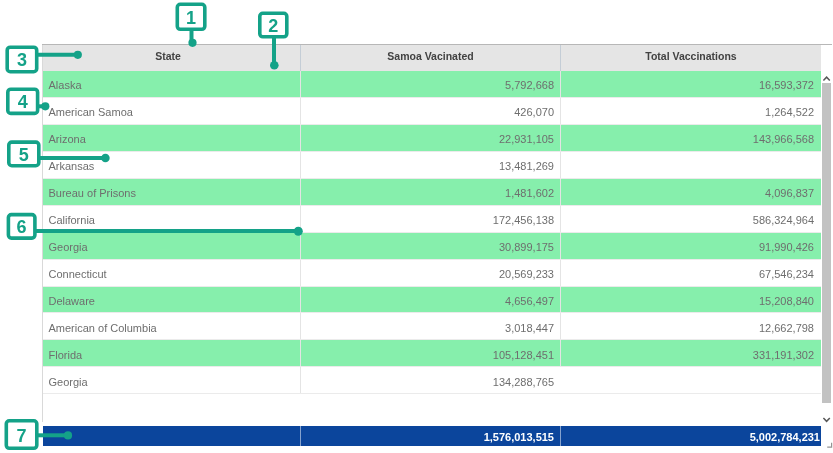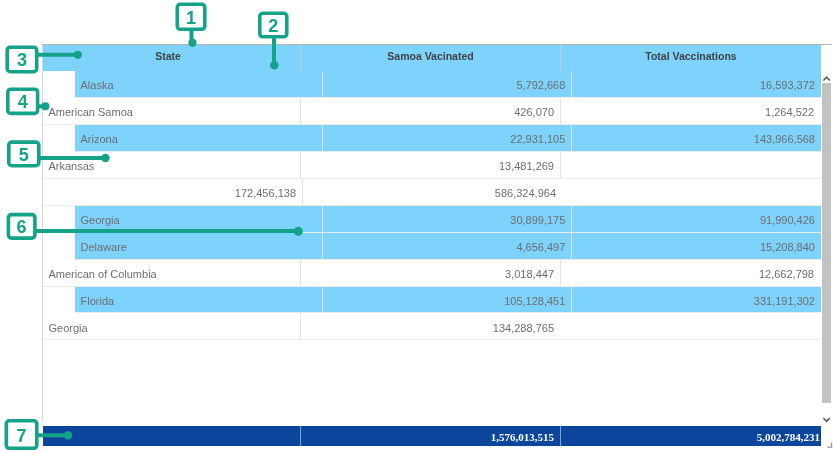--- a/index.html
+++ b/index.html
@@ -2,33 +2,33 @@
 <html><head>
 <meta charset="utf-8">
 <style>
   html,body{margin:0;padding:0;}
   body{width:833px;height:453px;background:#ffffff;position:relative;overflow:hidden;
        font-family:"Liberation Sans", sans-serif;}
   .abs{position:absolute;}
   
   #tborder{left:42px;top:43.5px;width:790px;height:1px;background:#b7b7b7;}
   #lborder{left:42px;top:44.5px;width:1px;height:377px;background:#d9d9d9;}
-  #header{left:43px;top:44.5px;width:778px;height:26.5px;background:#7dd3fc;display:flex;}
+  #header{left:43px;top:44.5px;width:778px;height:26.5px;background:#e5e5e5;display:flex;}
   .hc{font-size:10.5px;font-weight:bold;color:#424242;display:flex;align-items:center;justify-content:center;box-sizing:border-box;padding-bottom:4px;}
   .hc1{width:258px;border-right:1px solid #c4cdd6;padding-right:7px;}
   .hc2{width:260px;border-right:1px solid #c4cdd6;}
   .hc3{width:260px;}
   #rows{left:43px;top:71px;width:778px;height:350.3px;}
   .row{display:flex;height:25.95px;border-bottom:1px solid #ebebeb;}
-  .row.g{background:#7dd3fc;margin-left:32px;}
+  .row.g{background:#86efac;}
   .c{font-size:11px;color:#6e6e6e;display:flex;align-items:center;box-sizing:border-box;padding-top:3px;}
   .c1{width:258px;border-right:1px solid #e4e4e4;padding-left:5.5px;}
   .c2{width:260px;border-right:1px solid #e4e4e4;justify-content:flex-end;padding-right:6px;}
   .c3{width:259px;justify-content:flex-end;padding-right:6px;}
-  #total{left:43px;top:425.5px;width:778px;height:20px;background:#0b459c;display:flex;font-family:Liberation Serif, serif;}
+  #total{left:43px;top:425.5px;width:778px;height:20px;background:#0b459c;display:flex;}
   .tc{font-size:11px;font-weight:bold;color:#ffffff;display:flex;align-items:center;box-sizing:border-box;padding-top:2.6px;}
   .tc1{width:258px;border-right:1px solid rgba(255,255,255,.5);}
   .tc2{width:260px;border-right:1px solid rgba(255,255,255,.5);justify-content:flex-end;padding-right:6px;}
   .tc3{width:259px;justify-content:flex-end;}
   
   #sbthumb{left:822px;top:83px;width:9px;height:320px;background:#c2c2c2;}
 </style>
 </head>
 <body>
 <div class="abs" id="tborder"></div>
@@ -51,28 +51,39 @@
     </div>
   <div class="row g">
       <div class="c c1">Arizona</div>
       <div class="c c2">22,931,105</div>
       <div class="c c3">143,966,568</div>
     </div>
   <div class="row">
       <div class="c c1">Arkansas</div>
       <div class="c c2">13,481,269</div>
     </div>
+  <div class="row g">
+      <div class="c c1">Bureau of Prisons</div>
+      <div class="c c2">1,481,602</div>
+      <div class="c c3">4,096,837</div>
+    </div>
   <div class="row">
+      <div class="c c1">California</div>
       <div class="c c2">172,456,138</div>
       <div class="c c3">586,324,964</div>
     </div>
   <div class="row g">
       <div class="c c1">Georgia</div>
       <div class="c c2">30,899,175</div>
       <div class="c c3">91,990,426</div>
+    </div>
+  <div class="row">
+      <div class="c c1">Connecticut</div>
+      <div class="c c2">20,569,233</div>
+      <div class="c c3">67,546,234</div>
     </div>
   <div class="row g">
       <div class="c c1">Delaware</div>
       <div class="c c2">4,656,497</div>
       <div class="c c3">15,208,840</div>
     </div>
   <div class="row">
       <div class="c c1">American of Columbia</div>
       <div class="c c2">3,018,447</div>
       <div class="c c3">12,662,798</div>

